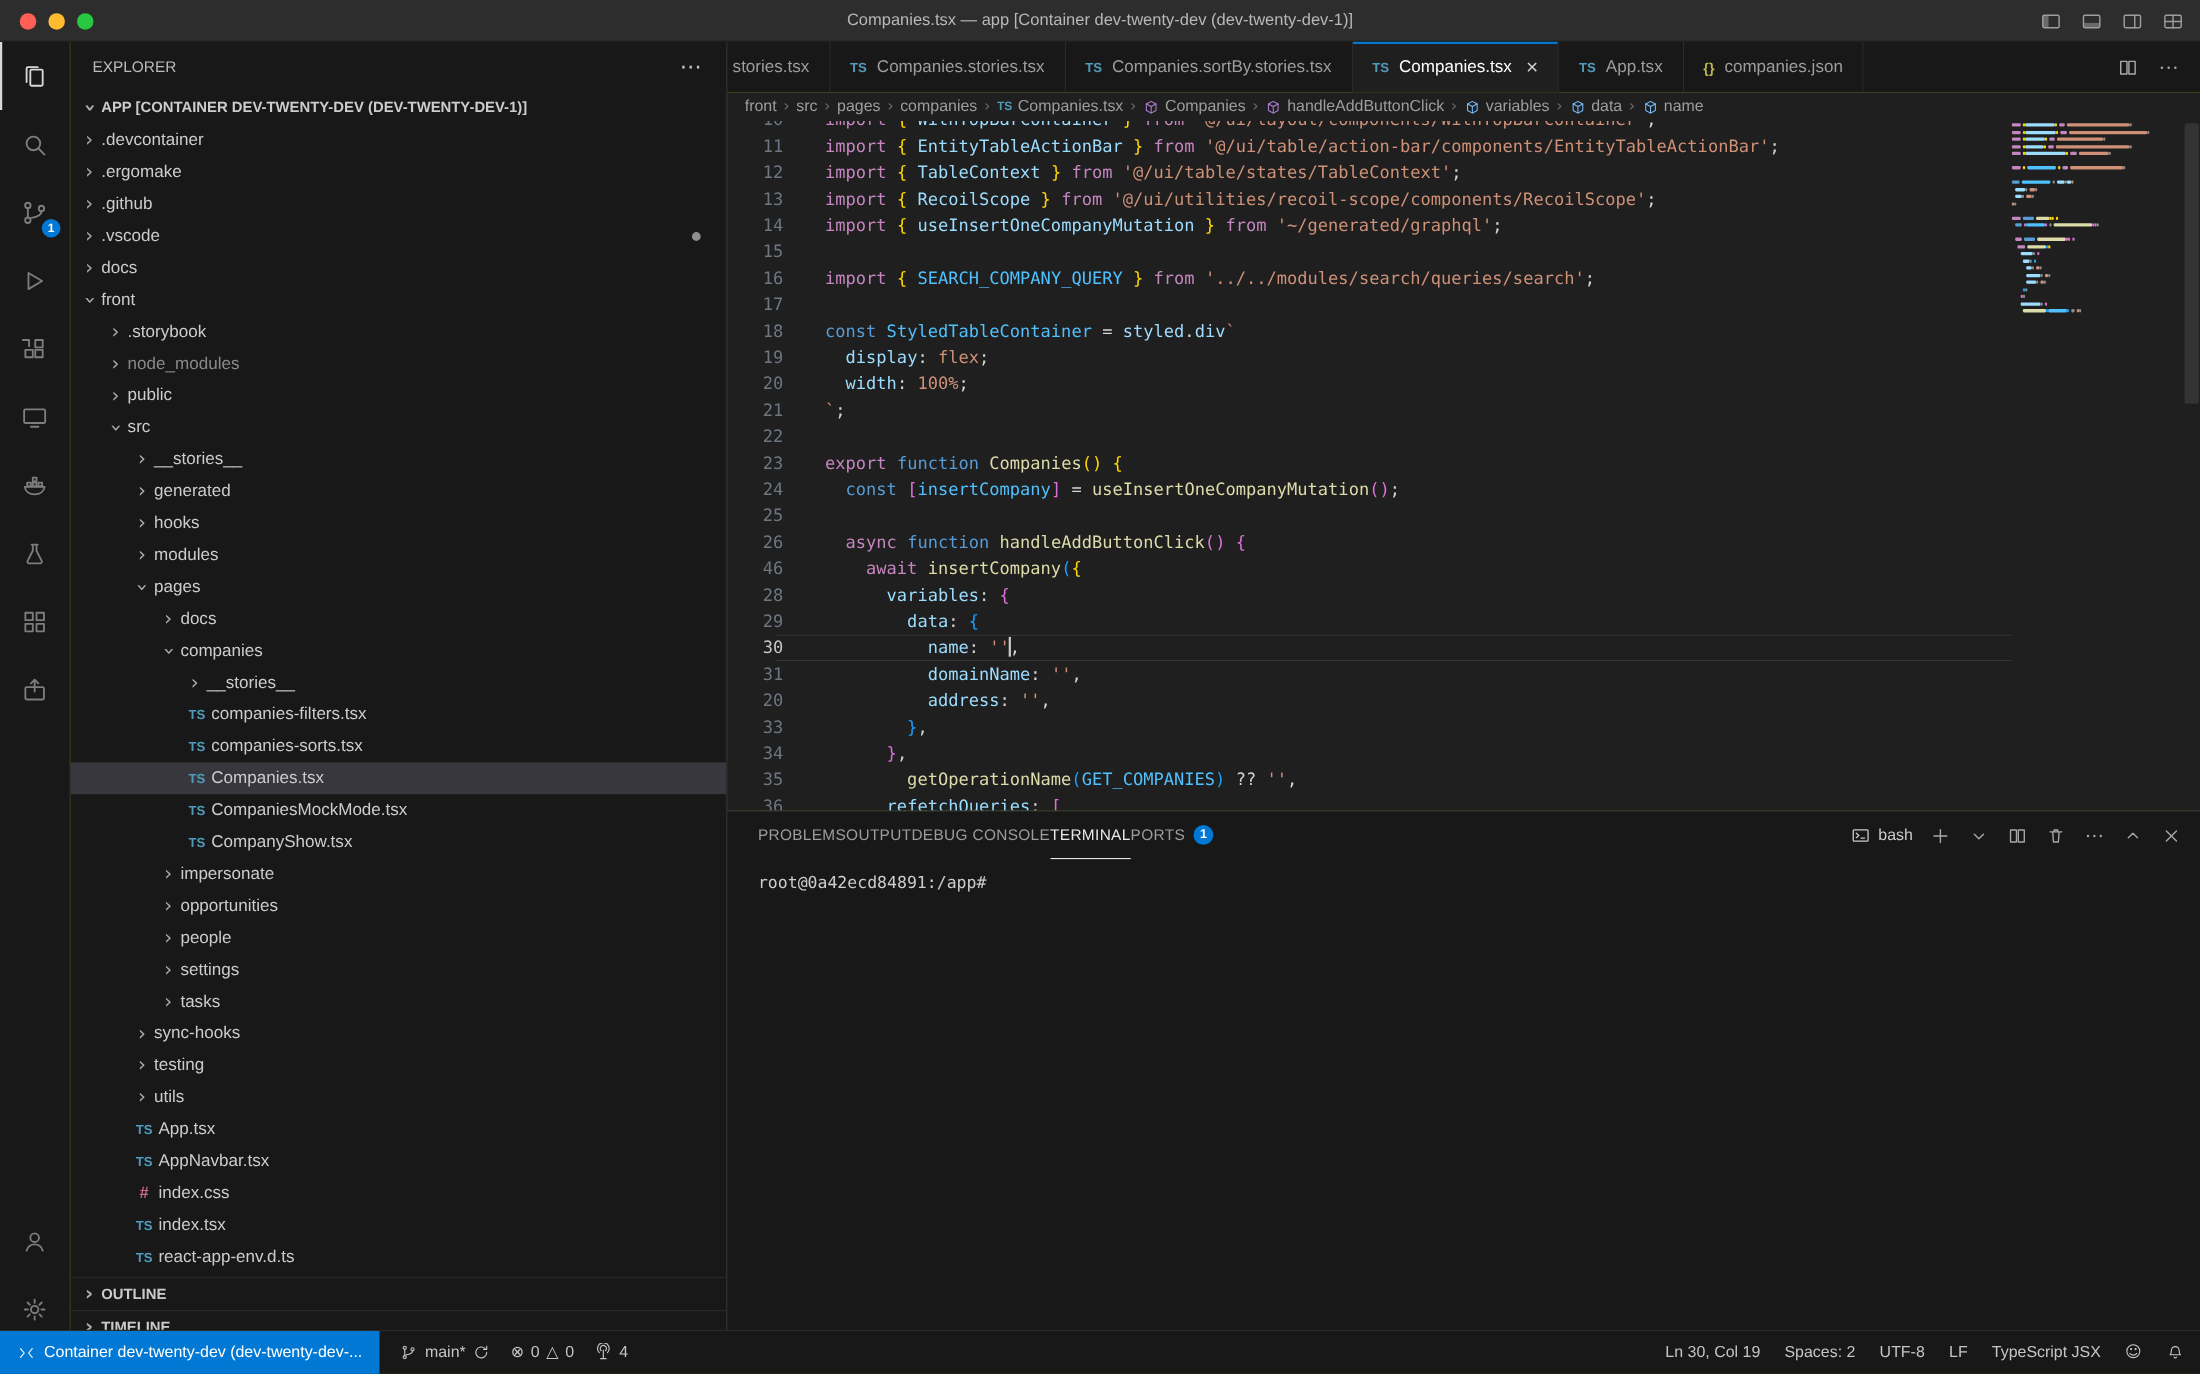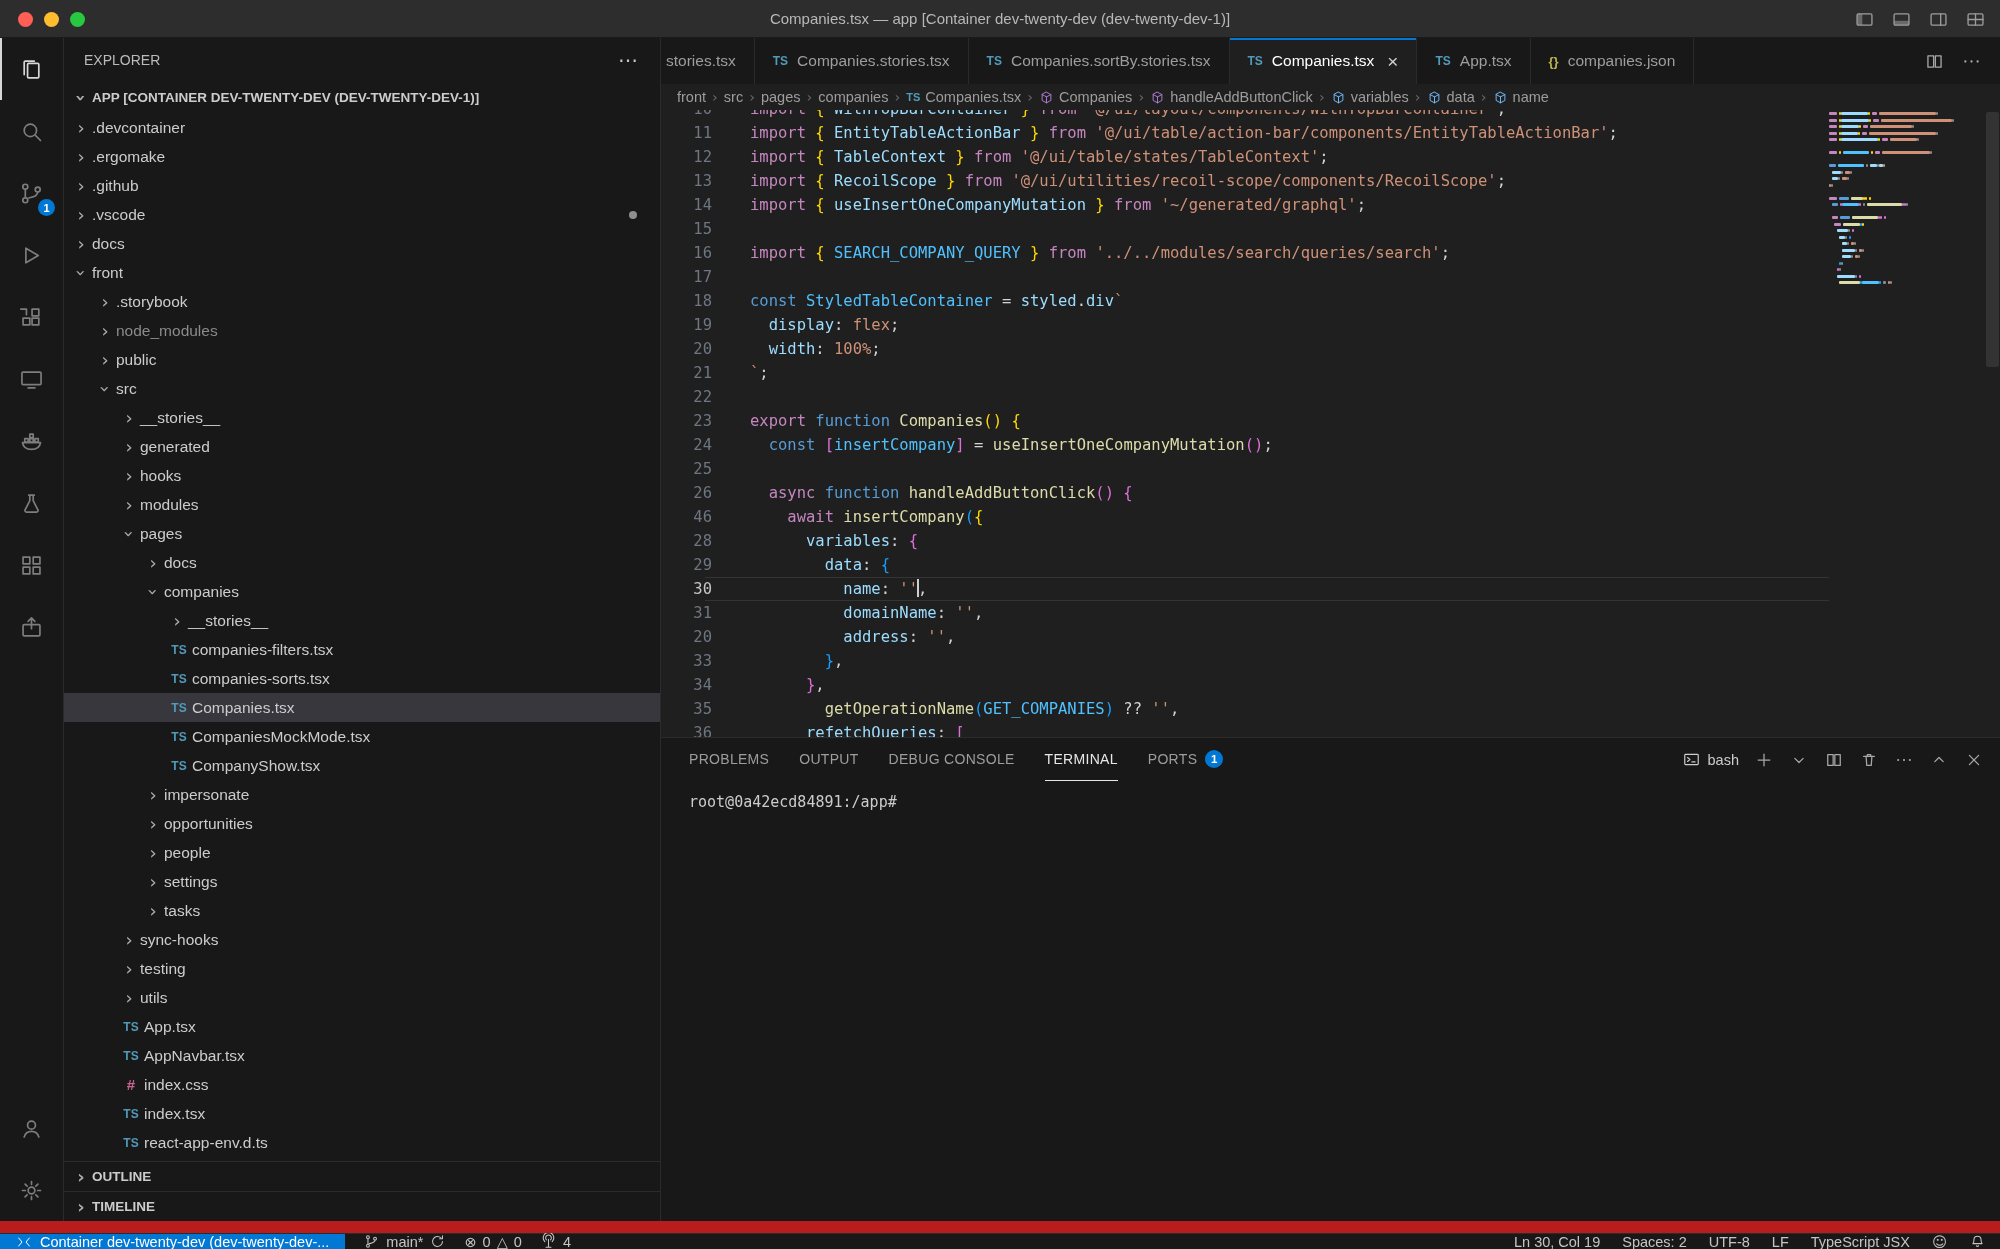--- a/index.html
+++ b/index.html
@@ -1,18 +1,18 @@
 <!DOCTYPE html>
 <html><head>
 <meta charset="utf-8">
 <style>
 *{margin:0;padding:0;box-sizing:border-box}
 html,body{background:#000}
 svg{display:block}
-.app{position:relative;width:2000px;height:1249px;background:#b91c1c;font-family:"Liberation Sans",sans-serif;color:#ccc;overflow:hidden;-webkit-font-smoothing:antialiased}
+.app{position:relative;width:2000px;height:1249px;background:#84cc16;font-family:"Liberation Sans",sans-serif;color:#ccc;overflow:hidden;-webkit-font-smoothing:antialiased}
 
 
 .titlebar{position:absolute;left:0;top:0;right:0;height:38px;background:#2d2d2d;border-bottom:1px solid #1b1b1b;display:flex;align-items:center}
 .lights{position:absolute;left:18px;top:0;height:38px;display:flex;align-items:center;gap:11px;z-index:2}
 .light{width:15px;height:15px;border-radius:50%;cursor:pointer}
 .red{background:#ff5f57}.yellow{background:#febc2e}.green{background:#28c840}
 .wtitle{width:100%;text-align:center;font-size:15px;color:#b8b8b8;white-space:nowrap}
 .wactions{position:absolute;right:14px;top:0;height:38px;display:flex;align-items:center;gap:16px;color:#9d9d9d;z-index:2}
 .wactions svg{width:21px;height:21px}
 
@@ -73,33 +73,33 @@
 .cursor{display:inline-block;width:2px;height:18px;background:#cecece;vertical-align:-3px;margin:0 -1px}
 .tk-kw{color:#C586C0}.tk-st{color:#569CD6}.tk-fn{color:#DCDCAA}.tk-var{color:#9CDCFE}.tk-cst{color:#4FC1FF}.tk-str{color:#CE9178}.tk-txt{color:#D4D4D4}.tk-b1{color:#FFD700}.tk-b2{color:#DA70D6}.tk-b3{color:#179FFF}.tk-prop{color:#9CDCFE}
 .minimap{position:absolute;top:0;bottom:0;right:45px;width:126px;padding-top:2px}
 .mrow{height:3px;margin-bottom:3.5px;display:flex}
 .mrow i{display:inline-block;height:3px;border-radius:1px}
 .vscroll{position:absolute;right:1px;top:2px;width:13px;height:255px;background:rgba(121,121,121,.22);border-radius:2px;cursor:pointer}
 
 
 .panel{position:absolute;left:661px;top:737px;right:0;bottom:28px;background:#181818;border-top:1px solid #2b2b2b}
 .pheader{height:43px;display:flex;align-items:center;padding-left:28px;position:relative}
-.ptabs{display:flex;gap:30px;height:100%}
+.ptabs{display:flex;height:100%}
 .ptab{display:flex;align-items:center;font-size:14px;color:#9d9d9d;letter-spacing:.3px;cursor:pointer;border-bottom:1px solid transparent}
 .ptab.active{color:#e7e7e7;border-bottom-color:#e7e7e7}
 .pbadge{margin-left:8px;min-width:18px;height:18px;border-radius:9px;background:#0078d4;color:#fff;font-size:11.5px;font-weight:700;display:grid;place-items:center;padding:0 3px}
 .pactions{position:absolute;right:16px;top:0;height:43px;display:flex;align-items:center;gap:15px;color:#a8a8a8}
 .pactions svg{width:20px;height:20px}
 .pact{cursor:pointer}
 .pchip{display:flex;align-items:center;gap:7px;color:#ccc;font-size:14.5px;cursor:pointer}
 .pchip svg{width:19px;height:19px}
 .tcontent{padding:12px 0 0 28px;font-family:"DejaVu Sans Mono",monospace;font-size:15px;color:#ccc}
 
 
-.statusbar{position:absolute;left:0;right:0;bottom:0;height:16px;background:#181818;border-top:1px solid #2b2b2b;display:flex;align-items:center;font-size:14.5px;color:#c5c5c5}
+.statusbar{position:absolute;left:0;right:0;bottom:0;height:40px;background:#181818;border-top:1px solid #2b2b2b;display:flex;align-items:center;font-size:14.5px;color:#c5c5c5}
 .sb-remote{height:100%;background:#0078d4;color:#fff;display:flex;align-items:center;gap:8px;padding:0 16px;cursor:pointer;white-space:nowrap}
 .sb-remote svg{width:16px;height:16px}
 .sbi{display:flex;align-items:center;gap:6px;margin-left:18px;cursor:pointer;white-space:nowrap}
 .sbi svg{width:17px;height:17px}
 .sb-right{margin-left:auto;display:flex;align-items:center;padding-right:14px}
 .sb-right .sbi{margin-left:22px}
 .glyph{font-family:"DejaVu Sans",sans-serif}
 </style>
 </head>
 <body>

